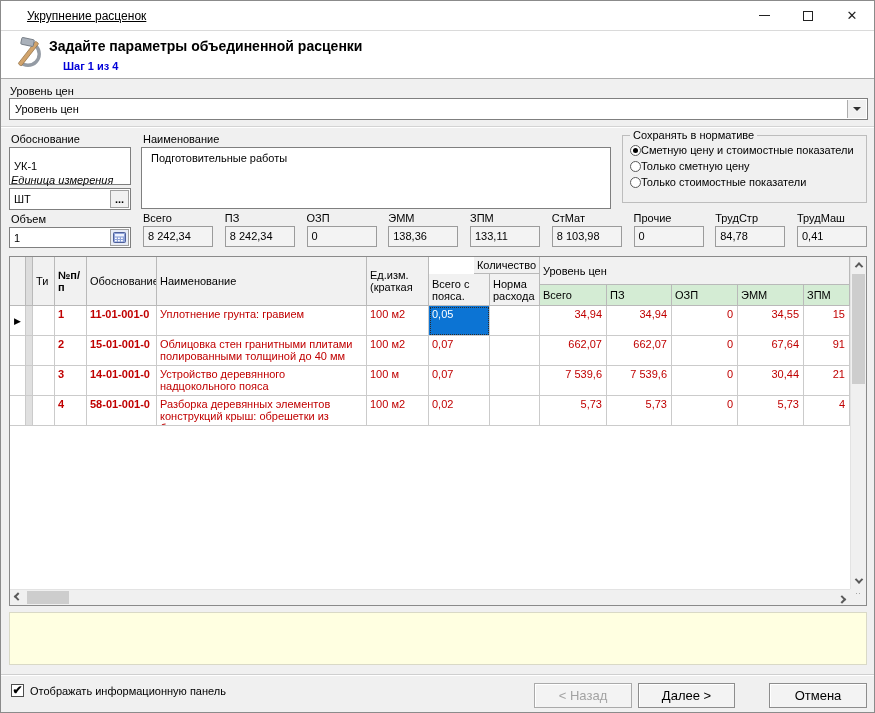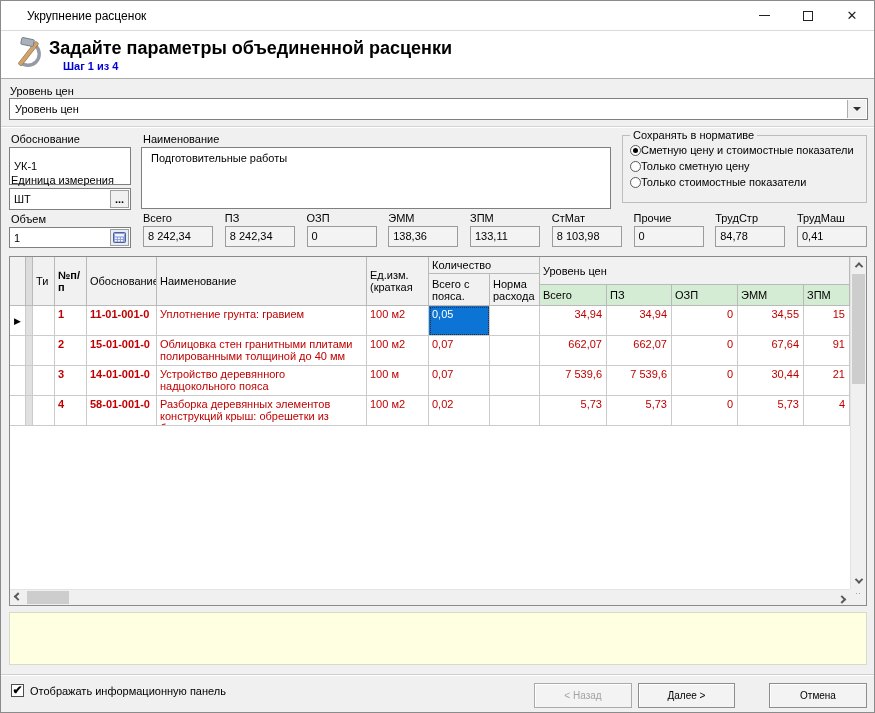--- a/index.html
+++ b/index.html
@@ -2,31 +2,31 @@
 <html><head>
 <meta charset="utf-8">
 <style>
   html,body{margin:0;padding:0;background:#cfcfcf;}
   *{box-sizing:border-box;}
   .window{position:relative;width:875px;height:713px;background:#f0f0f0;border:1px solid #8b8b8b;
           font-family:"Liberation Sans",sans-serif;font-size:11px;color:#000;overflow:hidden;}
 
   
   .titlebar{position:absolute;left:0;top:0;width:100%;height:30px;background:#ffffff;border-bottom:1px solid #dadada;}
-  .titlebar .title{position:absolute;left:26px;top:8px;font-size:12px;}
+  .titlebar .title{position:absolute;left:26px;top:8px;font-size:12px;text-decoration:underline;}
   .winbtns{position:absolute;right:0;top:0;display:flex;height:29px;}
   .wbtn{width:44px;height:29px;display:flex;align-items:center;justify-content:center;color:#222;}
   .g-min{display:block;width:11px;border-top:1px solid #222;}
   .g-max{display:block;width:10px;height:10px;border:1px solid #222;}
   .g-close{font-size:13px;line-height:13px;}
 
   
   .headerband{position:absolute;left:0;top:30px;width:100%;height:48px;background:#ffffff;border-bottom:1px solid #ababab;}
   .hicon{position:absolute;left:9px;top:4px;}
-  .htitle{position:absolute;left:48px;top:7px;font-size:18px;font-weight:bold;}
+  .htitle{position:absolute;left:48px;top:7px;font-size:14px;font-weight:bold;}
   .hstep{position:absolute;left:62px;top:29px;font-size:11px;font-weight:bold;color:#0000d8;}
 
   .lbl{position:absolute;font-size:11px;}
 
   .txt{position:absolute;height:21px;border:1px solid #7f7f7f;background:#fff;font-family:"Liberation Sans",sans-serif;
        font-size:11px;padding:18px 4px;outline:none;}
 
   
   .combo{position:absolute;left:8px;top:97px;width:859px;height:22px;background:#fff;border:1px solid #7f7f7f;}
   .combo-text{position:absolute;left:5px;top:4px;}
@@ -99,21 +99,21 @@
 
   
   .infopanel{position:absolute;left:8px;top:611px;width:858px;height:53px;background:#ffffe1;border:1px solid #d9d9c6;}
 
   .footsep{position:absolute;left:0;top:673px;width:100%;height:2px;border-top:1px solid #cfcfcf;border-bottom:1px solid #ffffff;}
 
   
   .cbrow{position:absolute;left:10px;top:683px;display:flex;align-items:center;gap:6px;}
   .cbbox{width:13px;height:13px;background:#fff;border:1px solid #4e4e4e;font-size:12px;line-height:11px;text-align:center;font-weight:bold;}
   .btn{position:absolute;top:682px;height:25px;background:#f3f3f3;border:1px solid #8d8d8d;
-       box-shadow:inset 1px 1px 0 #ffffff;font-family:"Liberation Sans",sans-serif;font-size:10px;}
+       box-shadow:inset 1px 1px 0 #ffffff;font-family:"Liberation Sans",sans-serif;font-size:13px;}
   .btn.disabled{color:#a3a3a3;border-color:#aaaaaa;}
   #btn-back{left:533px;width:98px;}
   #btn-next{left:637px;width:97px;}
   #btn-cancel{left:768px;width:98px;}
 
   .calcicon{display:block;}
 </style>
 </head>
 <body>
 
@@ -150,21 +150,21 @@
     <span class="combo-btn">
         <span class="arr-down"></span>
       </span>
   </div>
 
   <div class="sep" style="top:125px;"></div>
 
   <div class="lbl" style="left:10px;top:132px;">Обоснование</div>
   <input class="txt" style="left: 8px; top: 146px; width: 122px;" value="УК-1">
 
-  <div class="lbl" style="left:10px;top:173px;">Единица измерения</div>
+  <div class="lbl" style="left:10px;top:173px;font-style:italic;">Единица измерения</div>
   <div class="fieldwrap" style="left:8px;top:187px;width:122px;height:22px;">
     <input value="ШТ" style="">
     <span class="smallbtn">...</span>
   </div>
 
   <div class="lbl" style="left:142px;top:132px;">Наименование</div>
   <div class="namebox"><span>Подготовительные работы</span></div>
 
   <div class="groupbox">
     <span class="legend">Сохранять в нормативе</span>
@@ -244,21 +244,21 @@
 
   <div class="gridpanel">
     <div class="ghead">
       <div class="hc c-marker"></div>
       <div class="hc c-ind" style="background:#dcdcdc;"></div>
       <div class="hc c-ti">Ти</div>
       <div class="hc c-num bold">№п/п</div>
       <div class="hc c-just">Обоснование</div>
       <div class="hc c-name">Наименование</div>
       <div class="hc c-unit">Ед.изм. (краткая</div>
-      <div class="hgroup" style="width:111px;">
+      <div class="hgroup" style="width:111px;align-items:flex-end;">
         <div class="hgl" style="height:17px;">Количество</div>
         <div class="hgsub">
           <div class="hc c-qty">Всего с пояса.</div>
           <div class="hc c-norm">Норма расхода</div>
         </div>
       </div>
       <div class="hgroup" style="width:310px;">
         <div class="hgl" style="height:28px;">Уровень цен</div>
         <div class="hgsub" id="price-cols">
             <div class="hc green c-v">Всего</div>

